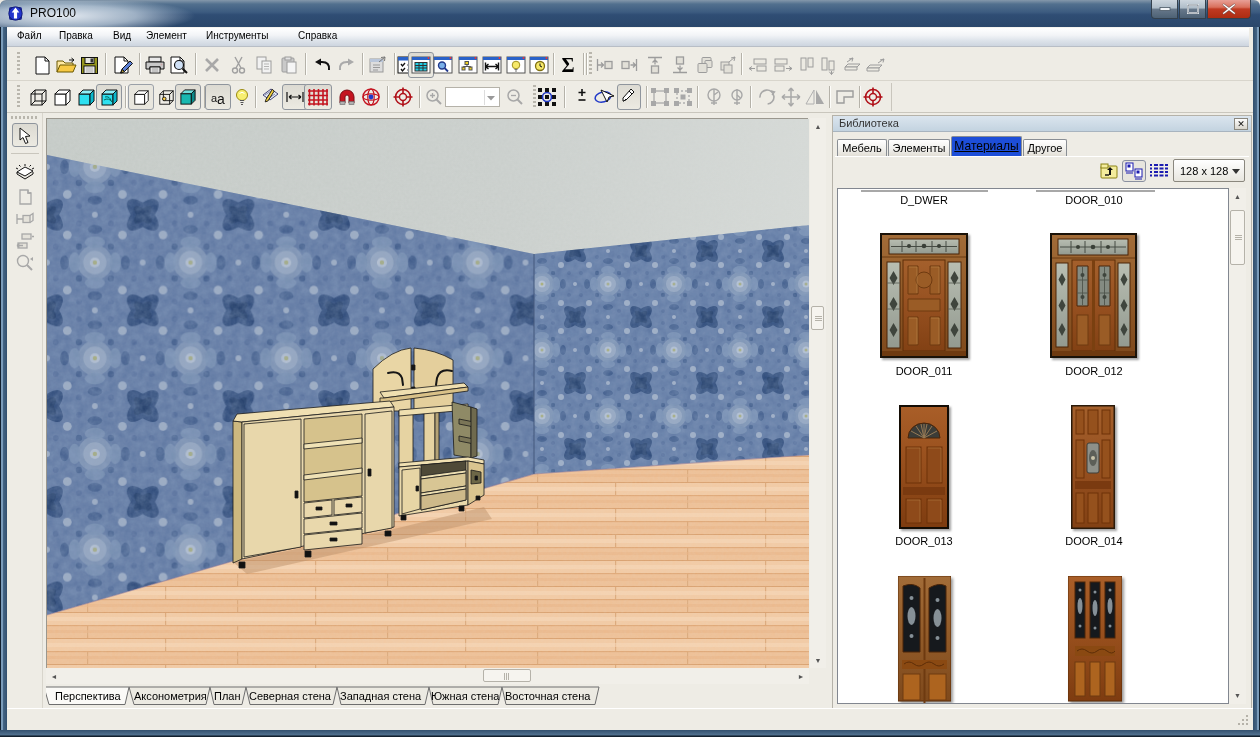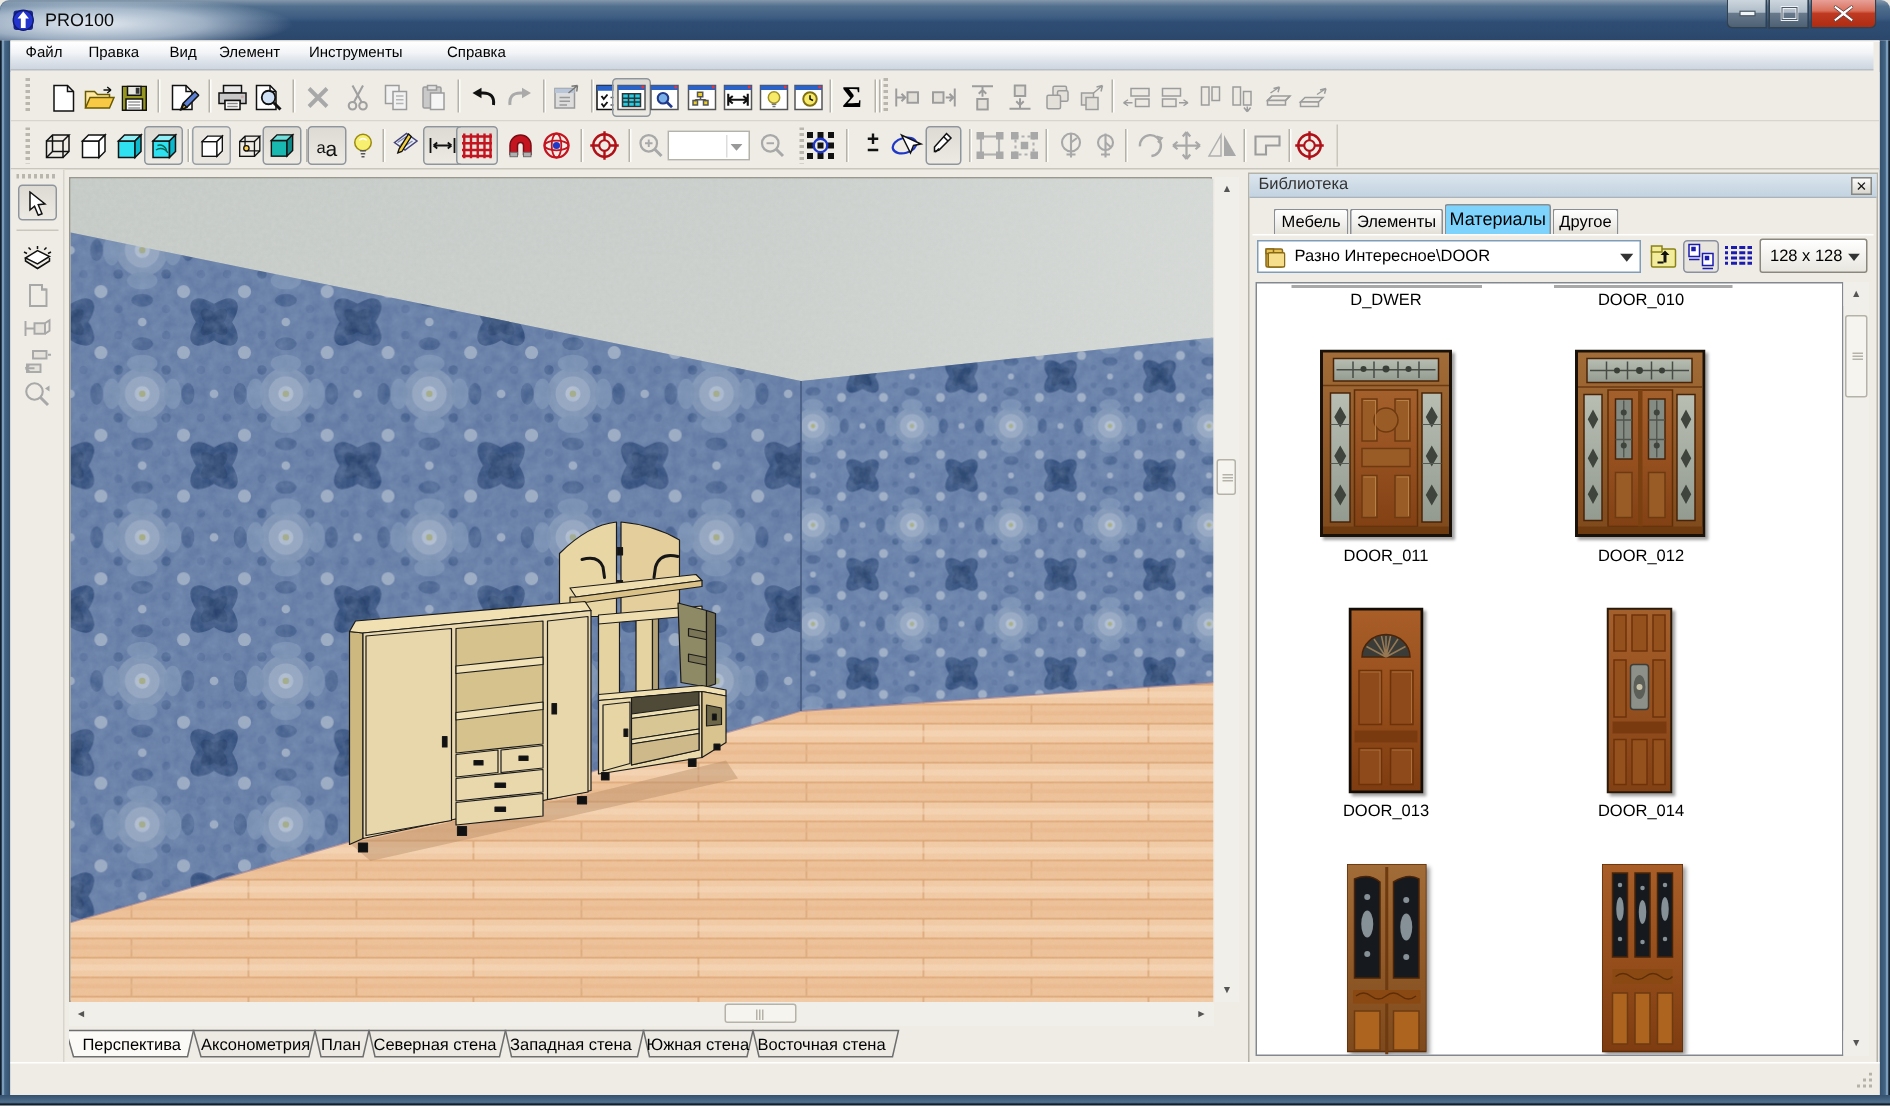--- a/index.html
+++ b/index.html
@@ -65,22 +65,22 @@
 #vtabs { left:46px; top:684px; width:762px; height:22px; font-size:11px; color:#000; }
 
 
 #panel { left:832px; top:115px; width:420px; height:614px; background:#eeece5; border:1px solid #b5b2a9; }
 #ptitle { left:0; top:0; width:418px; height:16px;
   background:linear-gradient(180deg,#dbe5ee 0%,#c3d3e0 100%); border-bottom:1px solid #a8b4bf;
   font-size:11px; color:#333; }
 #pclose { position:absolute; right:3px; top:2px; width:14px; height:12px; background:linear-gradient(180deg,#fdfdfd,#d9d6cd); border:1px solid #8a877e; font-size:9px; line-height:10px; text-align:center; color:#111;}
 .ptab { position:absolute; font-size:11px; text-align:center;
   border:1px solid #898e94; border-bottom:none; border-radius:2px 2px 0 0;
-  background:linear-gradient(180deg,#ffffff 0%,#f0efeb 60%,#e2dfd6 100%);margin-left:12px; }
-#ptabactive { background:#7dd3fc; }
+  background:linear-gradient(180deg,#ffffff 0%,#f0efeb 60%,#e2dfd6 100%); }
+#ptabactive { background:#1d4ed8;text-decoration:underline; }
 #pcombo { position:absolute; background:#fff; border:1px solid #7f9db9; font-size:11px; }
 #pcontent { position:absolute; left:4px; top:72px; width:392px; height:516px; background:#fff; border:1px solid #828790; overflow:hidden; }
 #pscroll { position:absolute; left:396px; top:72px; width:17px; height:516px; background:#f1efe9; }
 .dlabel { position:absolute; font-size:11px; color:#000; text-align:center; width:120px; }
 
 
 #statusbar { left:7px; top:708px; width:1246px; height:22px; background:#eeece5; border-top:1px solid #fff; }
 </style>
 </head>
 <body>
@@ -964,31 +964,20 @@
   <div id="panel" class="abs">
     <div id="ptitle" class="abs">
         <span style="position:absolute;left:6px;top:1px;">Библиотека</span>
       </div>
     <div id="pclose">✕</div>
     <span class="ptab" style="left:4px;top:23px;width:50px;height:17px;line-height:16px;">Мебель</span>
     <span class="ptab" style="left:55px;top:23px;width:62px;height:17px;line-height:16px;">Элементы</span>
     <span class="ptab" id="ptabactive" style="left:118px;top:20px;width:71px;height:20px;line-height:19px;font-size:12px;">Материалы</span>
     <span class="ptab" style="left:190px;top:23px;width:44px;height:17px;line-height:16px;text-align:center;">Другое</span>
     <div style="position:absolute;left:2px;top:40px;width:414px;height:1px;background:#fff;"></div>
-    <div id="pcombo" style="left:5px;top:44px;width:256px;height:22px;">
-      <svg style="position:absolute;left:4px;top:3px;" width="14" height="15" viewBox="0 0 14 15">
-        <rect x="1" y="2" width="11" height="12" rx="1" fill="#e8c356" stroke="#8a6914"></rect>
-        <rect x="1" y="2" width="5" height="3" fill="#e8c356" stroke="#8a6914"></rect>
-        <rect x="2.5" y="4.5" width="11" height="9.5" rx="1" fill="#f6de8d" stroke="#8a6914"></rect>
-      </svg>
-      <span style="position:absolute;left:24px;top:4px;">Разно Интересное\DOOR</span>
-      <svg style="position:absolute;right:4px;top:8px;" width="9" height="6">
-          <polygon points="0,0 9,0 4.5,5.5" fill="#333"></polygon>
-        </svg>
-    </div>
     <div style="position:absolute;left:266px;top:46px;width:20px;height:19px;">
       <svg width="20" height="19" viewBox="0 0 20 19">
         <rect x="2" y="4" width="16" height="12" rx="1" fill="#f3ec9d" stroke="#8a8214"></rect>
         <rect x="2" y="2" width="7" height="4" fill="#f3ec9d" stroke="#8a8214"></rect>
         <path d="M10 13 L10 8 L8 8 L11 5 L14 8 L12 8 L12 13 Z" fill="#111"></path>
         <path d="M6 13 L10 13" stroke="#111" stroke-width="1.4"></path>
       </svg>
     </div>
     <div style="position:absolute;left:289px;top:44px;width:24px;height:22px;border:1px solid #8a90a0;border-radius:3px;background:#e7e5de;">
       <svg width="22" height="20" viewBox="0 0 22 20">

